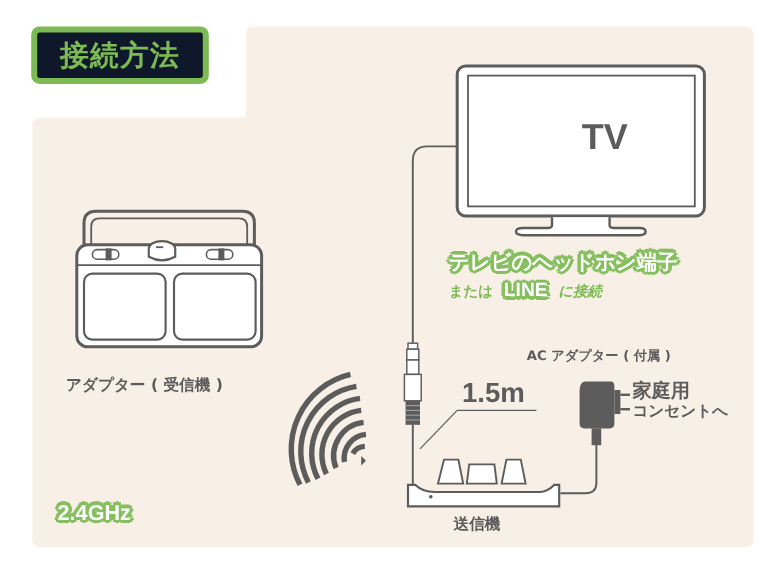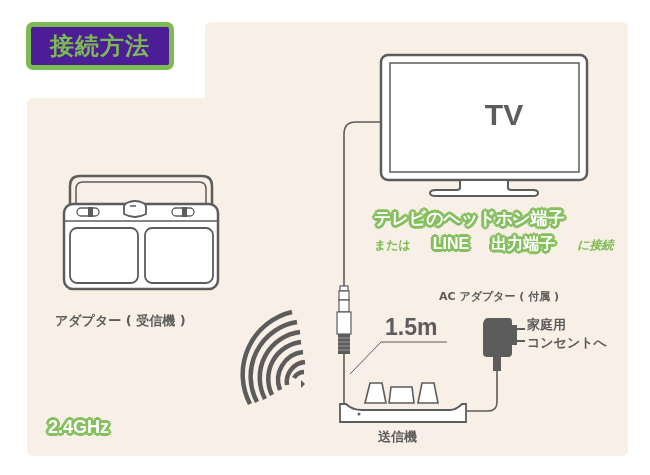--- a/index.html
+++ b/index.html
@@ -7,21 +7,21 @@
     width: 650px; height: 475px; position: relative; overflow: hidden;
     background: #ffffff;
     font-family: "DejaVu Sans", sans-serif;
   }
   .abs { position: absolute; }
   .panel { background: #f8efe6; }
   .title-box {
     left: 26px; top: 22px; width: 148px; height: 48px;
     box-sizing: border-box;
     border: 5px solid #7cba53; border-radius: 7px;
-    background: #4c1d95;
+    background: #0f172a;
     display: flex; align-items: center; justify-content: center;
     color: #7cba53; font-weight: bold; font-size: 24px; letter-spacing: 1px;
   }
   .gray-label { color: #5c5c5c; font-weight: bold; }
   .green-out {
     color: #ffffff; font-weight: bold;
     text-shadow:
       2px 0 0 #86bf5f, -2px 0 0 #86bf5f, 0 2px 0 #86bf5f, 0 -2px 0 #86bf5f,
       2px 2px 0 #86bf5f, -2px -2px 0 #86bf5f, 2px -2px 0 #86bf5f, -2px 2px 0 #86bf5f,
       3px 0 0 #86bf5f, -3px 0 0 #86bf5f, 0 3px 0 #86bf5f, 0 -3px 0 #86bf5f;
@@ -106,31 +106,30 @@
     <path d="M272 395 A37 37 0 0 1 301 342"></path>
     <path d="M265 399 A46 46 0 0 1 300 332"></path>
     <path d="M257 402 A55 55 0 0 1 297 322"></path>
     <path d="M250 404 A64 64 0 0 1 292 312"></path>
   </g>
 </svg>
 
 <div class="abs" style="left:390px; top:98px; width:228px; text-align:center; color:#5c5c5c; font-weight:bold; font-size:30px; font-family:'Liberation Sans', sans-serif;">TV</div>
 
 <div class="abs green-out" style="left:374px; top:207px; font-size:17px; white-space:nowrap;">テレビのヘッドホン端子</div>
-<div class="abs" style="left:374px; top:234px; white-space:nowrap; display:flex; align-items:baseline; gap:22px;">
+<div class="abs" style="left:374px; top:234px; white-space:nowrap; display:flex; align-items:baseline; gap:9px;">
   <span class="green-text" style="font-size:12px;">または</span>
   <span class="green-out" style="font-size:16px; font-family:'Liberation Sans', sans-serif;">LINE</span>
-  <span class="green-out" style="font-size:16px;">出力端子</span>
   <span class="green-text" style="font-size:12px;font-style:italic;">に接続</span>
 </div>
 
 <div class="abs gray-label" style="left:55px; top:312px; font-size:13px; white-space:nowrap;">アダプター ( 受信機 )</div>
 
 <div class="abs gray-label" style="left:439px; top:289px; font-size:11px; white-space:nowrap;">AC アダプター ( 付属 )</div>
-<div class="abs gray-label" style="left:527px; top:316px; font-size:13px; white-space:nowrap;">家庭用</div>
+<div class="abs gray-label" style="left:527px; top:316px; font-size:16px; white-space:nowrap;">家庭用</div>
 <div class="abs gray-label" style="left:527px; top:334px; font-size:13px; white-space:nowrap;">コンセントへ</div>
 
 <div class="abs" style="left:385px; top:314px; font-size:23px; font-weight:bold; color:#5c5c5c; font-family:'Liberation Sans', sans-serif;">1.5m</div>
 
 <div class="abs gray-label" style="left:378px; top:428px; font-size:13px; white-space:nowrap;">送信機</div>
 
 <div class="abs" style="left:48px; top:417px; white-space:nowrap; display:flex; align-items:baseline; gap:5px;">
   <span class="green-out" style="font-size:18px; font-family:'Liberation Sans', sans-serif;">2.4GHz</span>
 </div>
 

